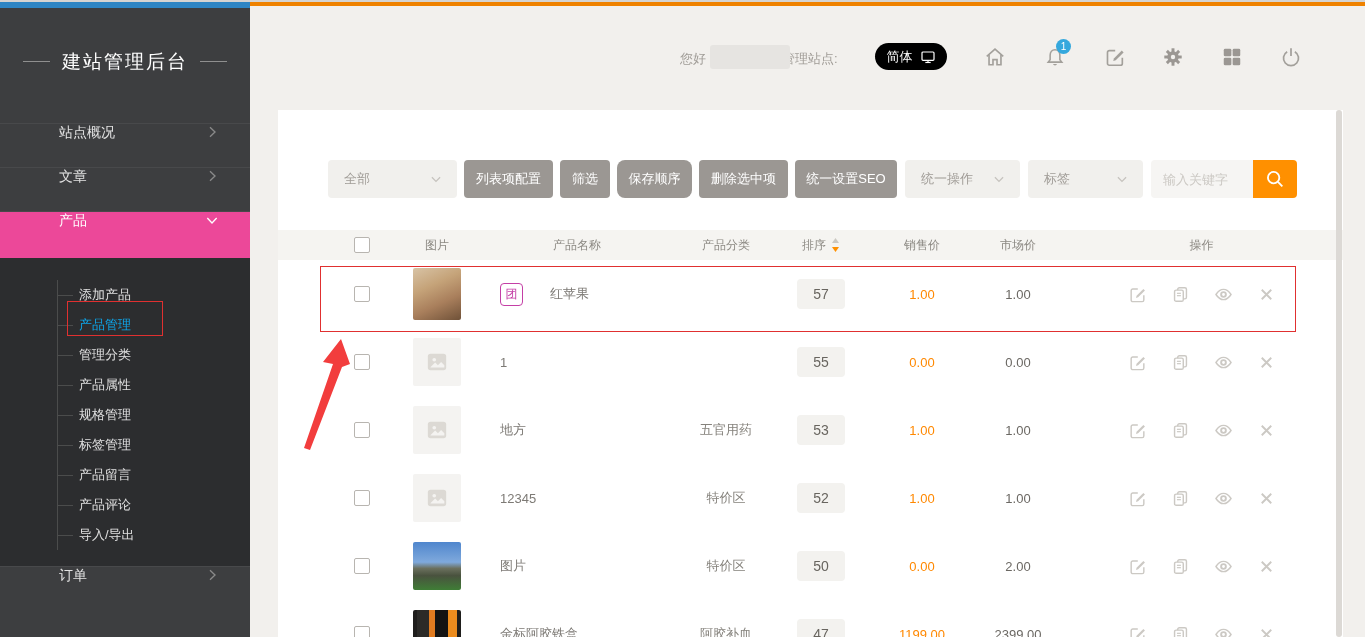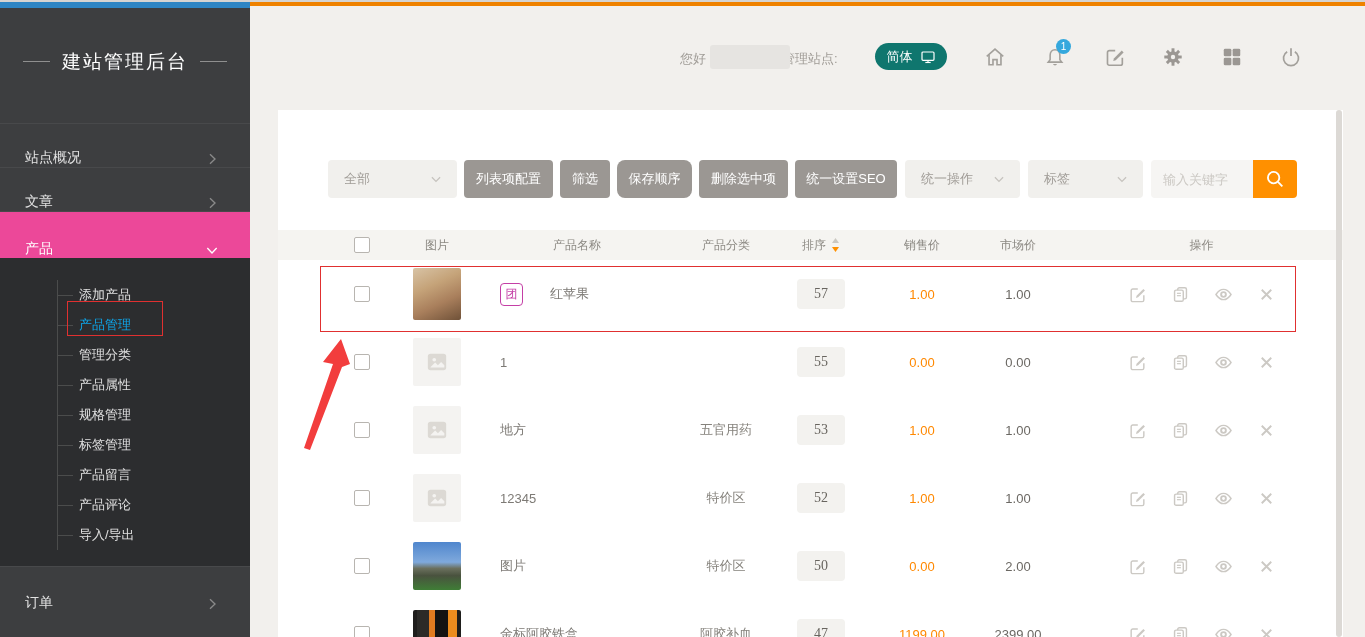--- a/index.html
+++ b/index.html
@@ -9,42 +9,42 @@
   
   .hairline { position:absolute; left:0; top:0; width:1365px; height:2px; background:#d6d4d2; z-index:50; }
   .strip-blue { position:absolute; left:0; top:2px; width:250px; height:6px; background:#2e85c4; z-index:50; }
   .strip-orange { position:absolute; left:250px; top:2px; width:1115px; height:4px; background:#ef8200; z-index:50; }
 
   
   .sidebar { position:absolute; left:0; top:0; width:250px; height:637px; background:#3d3e40; z-index:10; }
   .side-title { height:123px; display:flex; align-items:center; justify-content:center; gap:12px; }
   .side-title .dash { width:27px; height:1px; background:#8f8f8f; }
   .side-title .ttl { color:#fff; font-size:19px; letter-spacing:2px; }
-  .menu-item { position:relative; height:44px; display:flex; align-items:flex-end; padding-left:25px;
+  .menu-item { position:relative; height:44px; display:flex; align-items:flex-start; padding-left:59px;
                color:#e2e2e2; font-size:14px; border-top:1px solid #48494b; cursor:pointer; }
   .menu-item .chev { position:absolute; right:30px; width:16px; height:16px; }
   .menu-item.active { background:#ec4899; color:#fff; height:47px; border-top:1px solid #48494b; }
   .submenu { background:#2c2d2f; padding:22px 0 16px 0; }
   .submenu-inner { margin-left:57px; border-left:1px solid #4b4c4c; }
   .submenu-item { position:relative; height:30px; display:flex; align-items:center; padding-left:21px;
                   color:#e0e0e0; font-size:13px; cursor:pointer; }
   .submenu-item::before { content:""; position:absolute; left:0; top:50%; width:15px; height:0; border-top:1px solid #4b4c4c; }
   .submenu-item.current { color:#0ea5e9;align-items:center; }
   .red-box-menu { position:absolute; left:67px; top:301px; width:96px; height:35px; border:1px solid #e03030; z-index:20; pointer-events:none; }
 
   
   .main { position:absolute; left:250px; top:0; width:1115px; height:637px; background:#f2f0ed; }
 
   
   .hdr { position:absolute; left:0; top:0; width:1115px; height:110px; }
   .hdr-text { position:absolute; font-size:13px; color:#a09c97; top:50px; }
   .greeting { left:430px; }
   .sitelabel { left:532px; z-index:1; }
   .redacted { position:absolute; left:460px; top:45px; width:80px; height:24px; background:#e6e4e1; border-radius:3px; z-index:2; }
-  .lang-pill { position:absolute; left:625px; top:43px; width:72px; height:27px; border-radius:14px; background:#0f766e;
+  .lang-pill { position:absolute; left:625px; top:43px; width:72px; height:27px; border-radius:14px; background:#000000;
                display:flex; align-items:center; justify-content:center; gap:7px; color:#fff; font-size:13px; cursor:pointer; }
   .hicon { position:absolute; top:46px; width:22px; height:22px; cursor:pointer; }
   .i-home { left:734px; } .i-bell { left:794px; } .i-compose { left:854px; }
   .i-gear { left:912px; } .i-grid { left:971px; } .i-power { left:1030px; }
   .bell-badge { position:absolute; left:12px; top:-7px; min-width:15px; height:15px; border-radius:8px; background:#35a8dd;
                 color:#fff; font-size:10px; display:flex; align-items:center; justify-content:center; }
 
   
   .card { position:absolute; left:28px; top:110px; width:1065px; height:540px; background:#fff; }
   .scrollbar { position:absolute; left:1086px; top:110px; width:6px; height:527px; background:#dcd9d5; border-radius:3px; }
@@ -77,21 +77,21 @@
   .thumb { width:48px; height:48px; border-radius:2px; overflow:hidden; display:flex; align-items:center; justify-content:center; }
   .t-ph { background:#f4f3f1; }
   .t-person { height:52px; background:linear-gradient(155deg,#d8c3a5 0%,#c5a379 35%,#a97f5c 65%,#6f5138 100%); }
   .t-castle { background:linear-gradient(to bottom,#4f86cd 0%,#7fa9dc 42%,#6b705e 55%,#49523e 70%,#3f7d36 100%); }
   .t-box { background:linear-gradient(90deg,#1f1e1c 0 8%,#2b2a27 8% 34%,#e07b20 34% 46%,#141312 46% 72%,#ec8c1e 72% 92%,#1f1e1c 92% 100%); }
   .ph-ic { width:22px; height:22px; }
   .c-name { padding-left:24px; color:#7d7a75; font-size:13px; gap:27px; }
   .badge { width:23px; height:23px; line-height:21px; text-align:center; border:1px solid #c43fa6; border-radius:4px;
            color:#c43fa6; font-size:12px; flex:0 0 auto; }
   .c-cat { justify-content:center; color:#85827c; font-size:13px; }
-  .c-sort { justify-content:center;font-family:Liberation Serif, serif; }
+  .c-sort { justify-content:center; }
   .sortbox { width:48px; height:30px; line-height:30px; text-align:center; background:#f3f2ef; border-radius:4px;
              color:#68655f; font-size:14px; cursor:pointer; }
   .c-sale { justify-content:center; color:#ff8800; font-size:13px; }
   .c-market { justify-content:center; color:#6b6863; font-size:13px; }
   .c-actions { justify-content:center; gap:24px; }
   .aicon { width:19px; height:19px; cursor:pointer; }
   .sort-arrows { margin-left:5px; }
 
   
   .red-row-outline { position:absolute; left:42px; top:156px; width:976px; height:66px; border:1px solid #e03030; pointer-events:none; z-index:5; }

